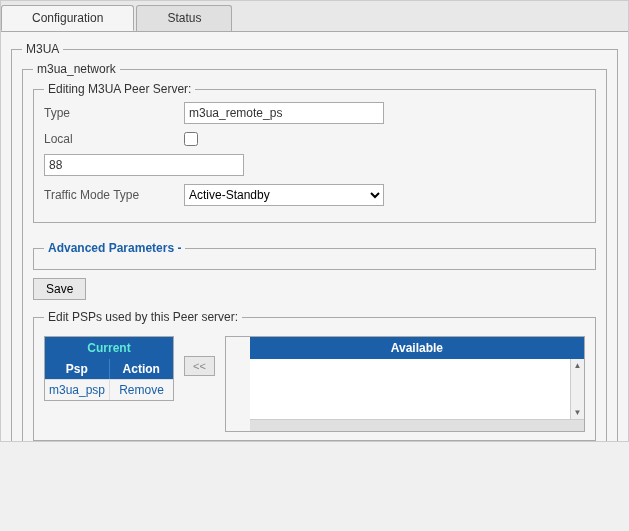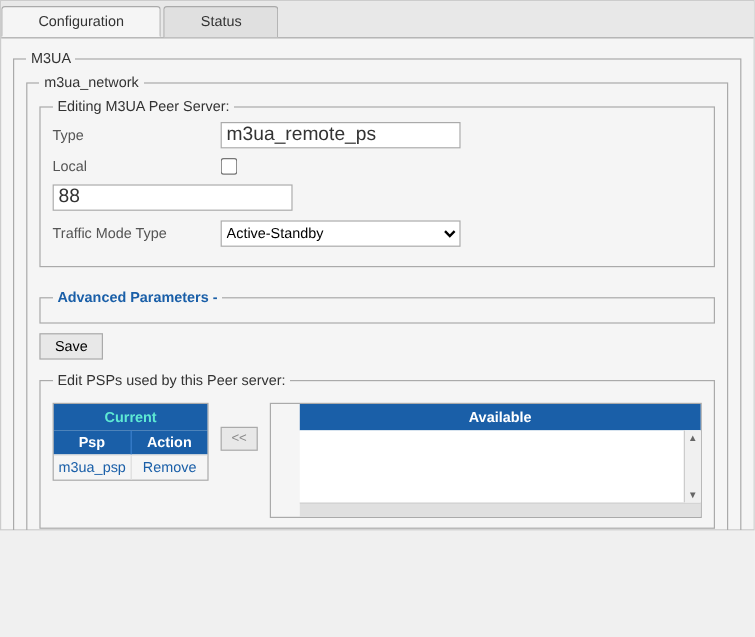--- a/index.html
+++ b/index.html
@@ -65,21 +65,21 @@
     .form-label {
       width: 140px;
       font-size: 12px;
       color: #555;
       flex-shrink: 0;
     }
 
     .form-input {
       height: 22px;
       border: 1px solid #aaa;
-      font-size: 16px;
+      font-size: 12px;
       padding: 2px 4px;
       outline: none;
       color: #333;
     }
 
     .text-input {
       width: 200px;
     }
 
     .routing-input {

